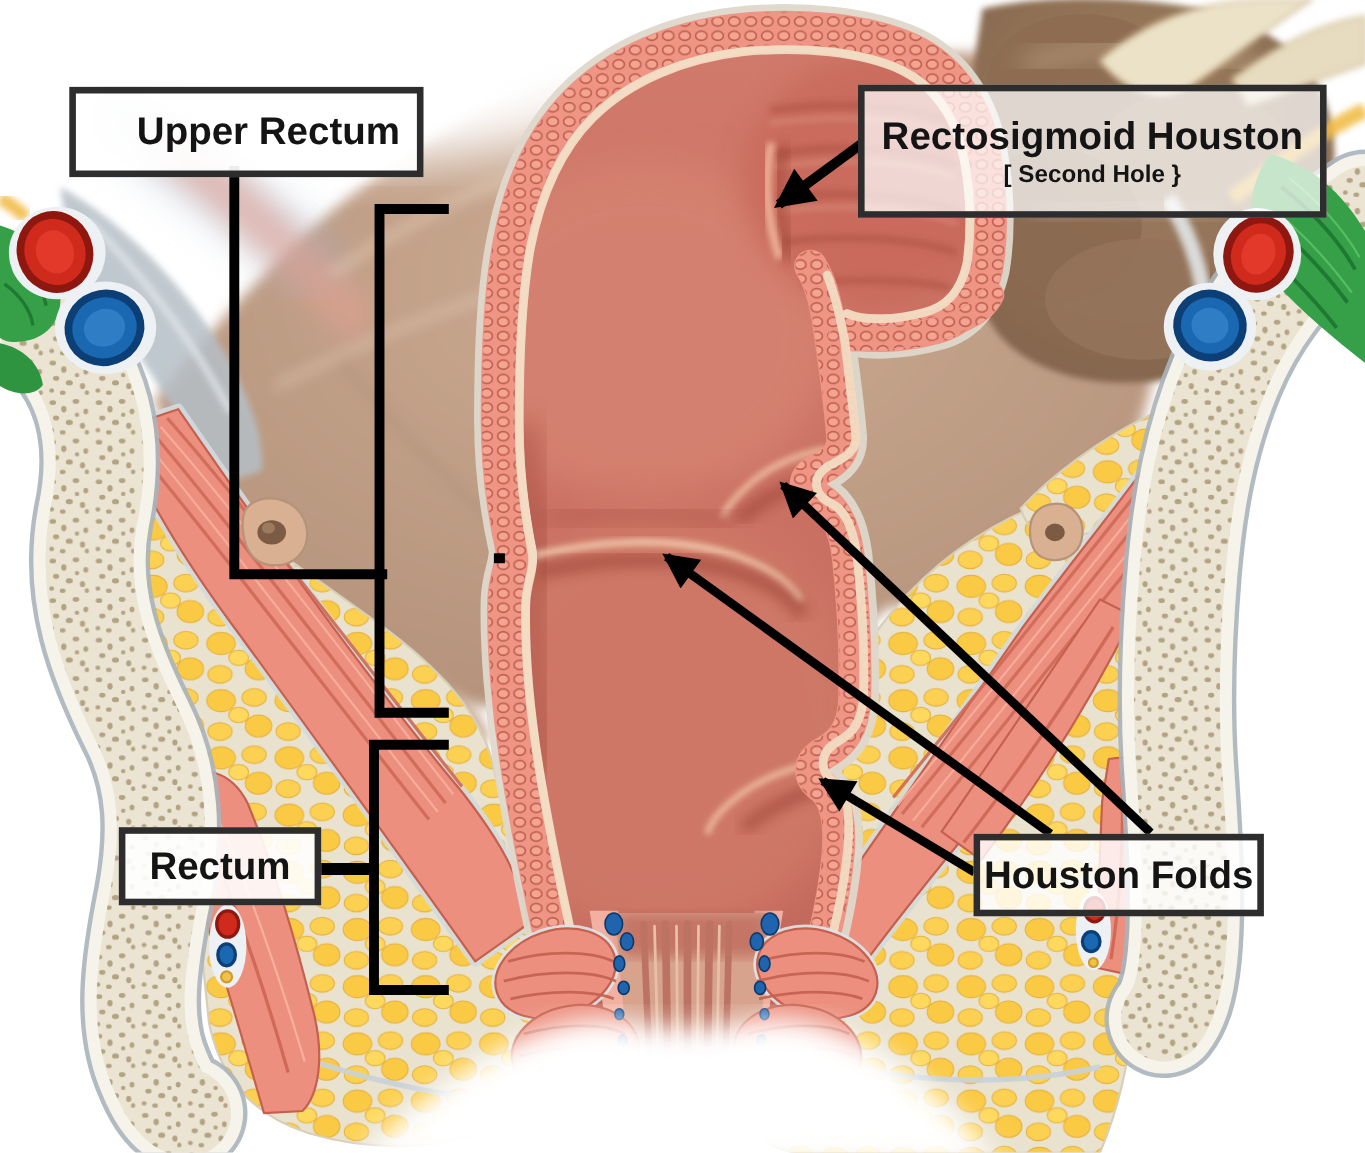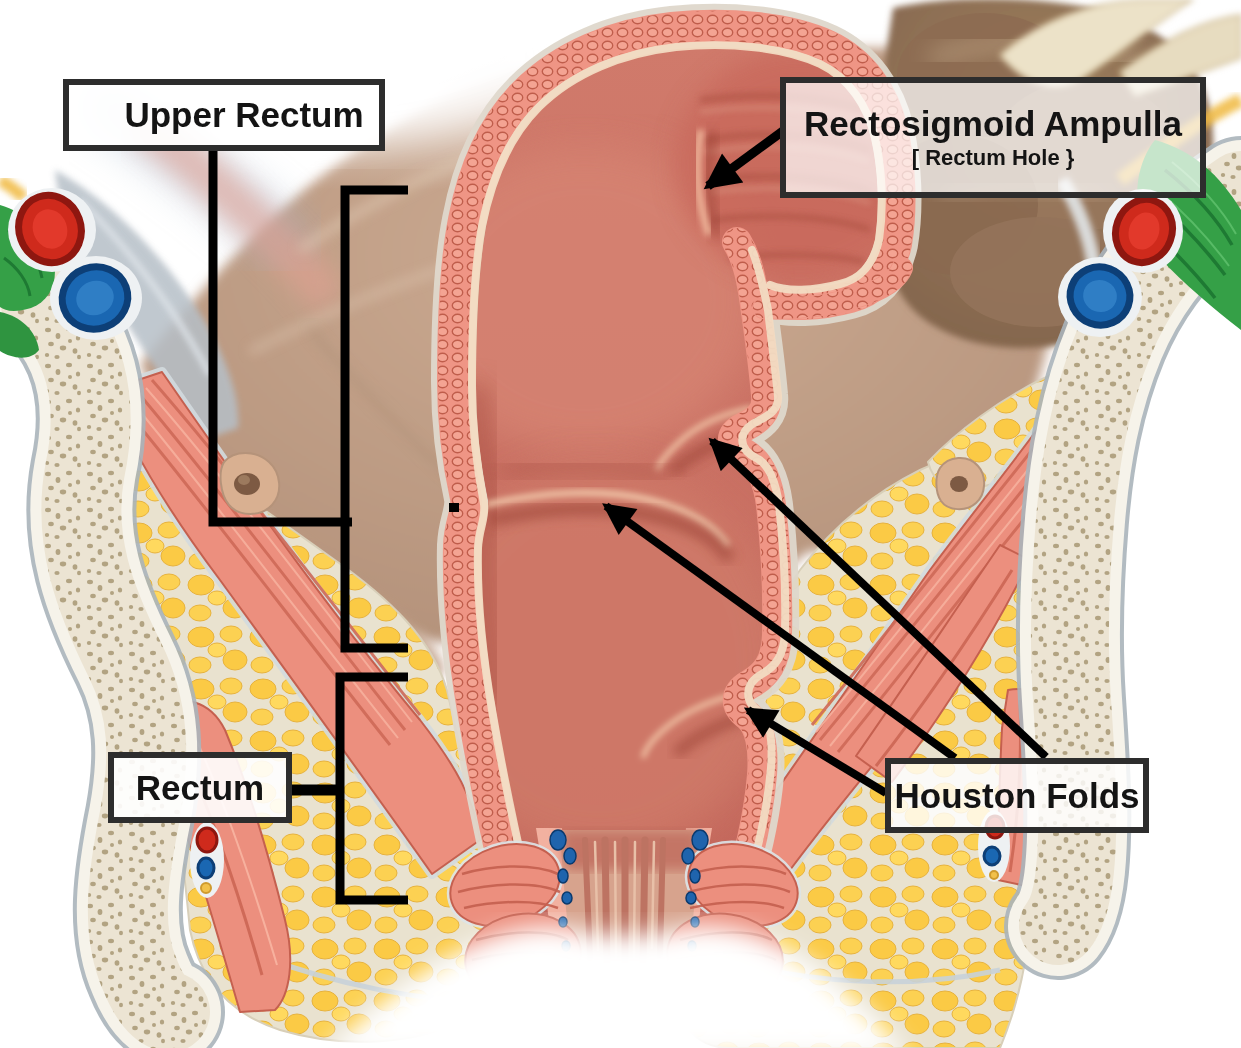--- a/index.html
+++ b/index.html
@@ -5,21 +5,21 @@
   html,body{margin:0;padding:0;background:#ffffff;}
   #stage{position:relative;width:1241px;height:1048px;overflow:hidden;background:#ffffff;
          font-family:"Liberation Sans",sans-serif;}
   #art{position:absolute;left:0;top:0;width:1241px;height:1048px;}
   .label{position:absolute;box-sizing:border-box;border:6px solid #2d2d2d;
          background:rgba(255,255,255,0.85);color:#141414;font-weight:700;
          display:flex;flex-direction:column;align-items:center;justify-content:center;
          text-align:center;line-height:1.08;}
   .label .t{font-size:35px;}
   .label .s{font-size:22px;margin-top:3px;}
-  #lbl-upper{left:63px;top:79px;width:322px;height:72px;background:rgba(255,255,255,0.93);padding-left:40px;}
+  #lbl-upper{left:63px;top:79px;width:322px;height:82px;background:rgba(255,255,255,0.93);padding-left:40px;}
   #lbl-rsj{left:780px;top:77px;width:426px;height:121px;background:rgba(255,255,255,0.72);}
   #lbl-amp{left:108px;top:752px;width:184px;height:71px;background:rgba(255,255,255,0.90);}
   #lbl-hf{left:885px;top:758px;width:264px;height:75px;background:rgba(255,255,255,0.82);font-size:34px;}
 </style>
 </head>
 <body>
 
 <div id="stage">
 
 <svg id="art" viewBox="0 0 1241 1048">
@@ -439,22 +439,22 @@
     <line x1="955" y1="758" x2="606" y2="506" stroke-width="8" marker-end="url(#ah)"></line>
     <line x1="886" y1="793" x2="748" y2="710" stroke-width="8" marker-end="url(#ah)"></line>
   </g>
 </svg>
 
 <div class="label" id="lbl-upper">
   <span class="t">Upper Rectum</span>
 </div>
 
 <div class="label" id="lbl-rsj">
-  <span class="t">Rectosigmoid Ampulla</span>
-  <span class="s">[ Rectum Hole }</span>
+  <span class="t">Rectosigmoid Houston</span>
+  <span class="s">[ Second Hole }</span>
 </div>
 
 <div class="label" id="lbl-amp">
   <span class="t">Rectum</span>
 </div>
 
 <div class="label" id="lbl-hf">
   <span class="t">Houston Folds</span>
 </div>
 

